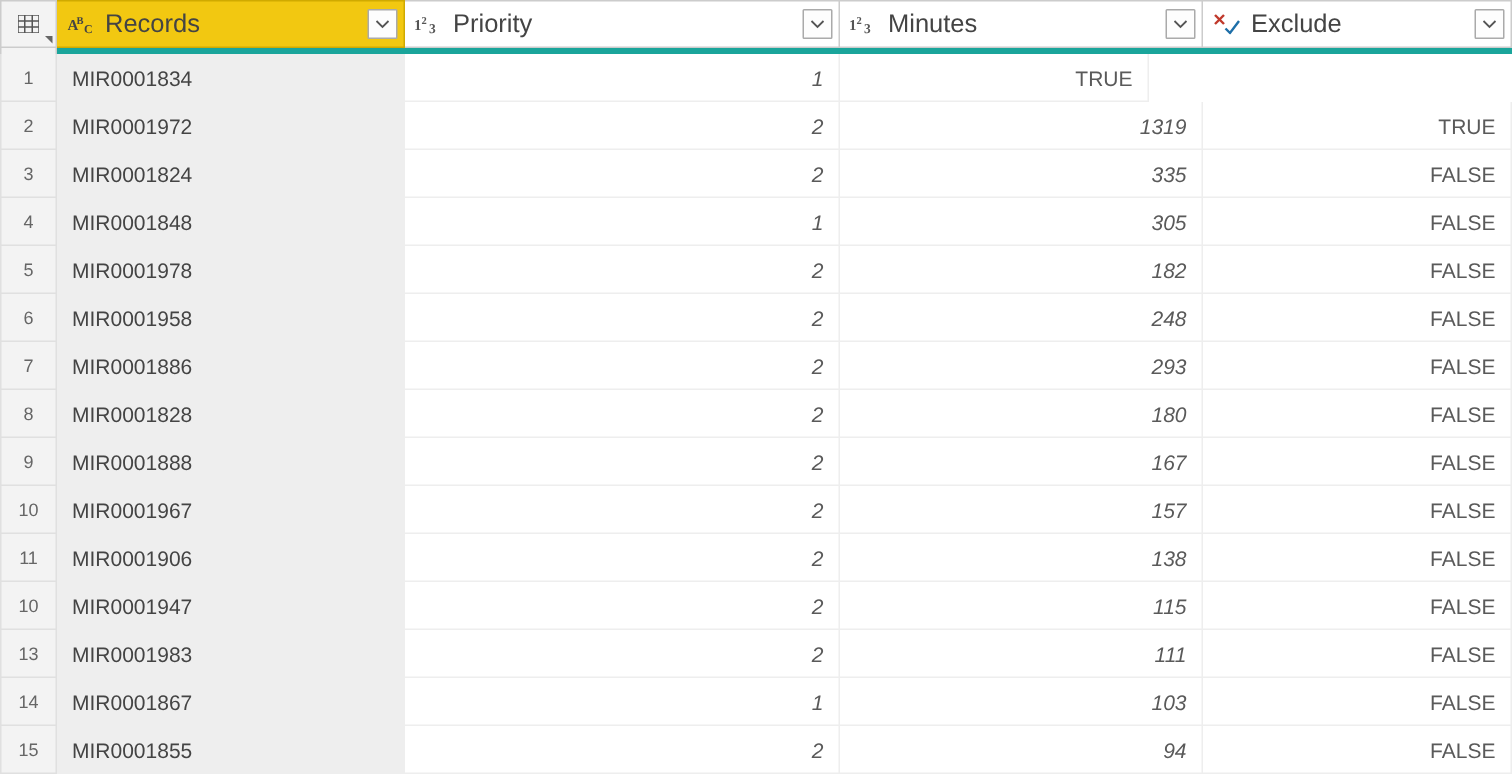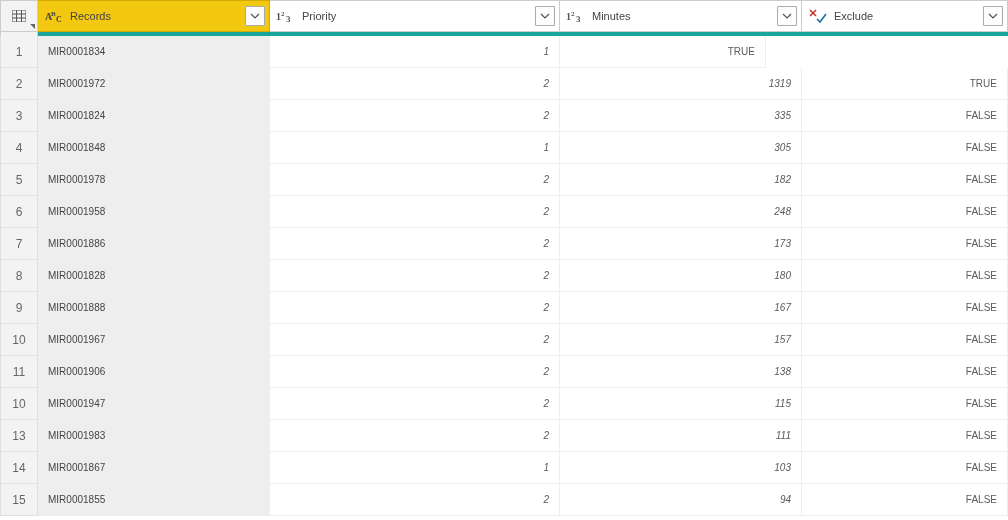--- a/index.html
+++ b/index.html
@@ -59,21 +59,21 @@
     align-items: center;
     justify-content: center;
     color: #2c6e3f;
     font-size: 11px;
     font-weight: 600;
   }
   .col-title {
     flex: 1;
     padding-left: 6px;
     color: #444;
-    font-size: 11px;
+    font-size: 17px;
   }
   .filter-btn {
     width: 20px; height: 20px;
     border: 1px solid #aaa;
     background: #fdfdfd;
     margin-right: 4px;
     display: flex;
     align-items: center;
     justify-content: center;
     border-radius: 1px;
@@ -100,21 +100,21 @@
     justify-content: center;
     color: #666;
     font-size: 12px;
   }
   .data-cell {
     border-bottom: 1px solid #eee;
     border-right: 1px solid #eee;
     display: flex;
     align-items: center;
     padding: 0 10px;
-    font-size: 10px;
+    font-size: 14px;
   }
   .col-records {
     background: #eeeeee;
     color: #444;
     font-style: normal;
   }
   .col-num {
     justify-content: flex-end;
     color: #5a5a5a;
     font-style: italic;
@@ -260,21 +260,21 @@
         <div class="rownum-cell">6</div>
         <div class="data-cell col-records w-records">MIR0001958</div>
         <div class="data-cell col-num w-priority">2</div>
         <div class="data-cell col-num w-minutes">248</div>
         <div class="data-cell col-bool w-exclude">FALSE</div>
       </div>
       <div class="data-row">
         <div class="rownum-cell">7</div>
         <div class="data-cell col-records w-records">MIR0001886</div>
         <div class="data-cell col-num w-priority">2</div>
-        <div class="data-cell col-num w-minutes">173</div>
+        <div class="data-cell col-num w-minutes">293</div>
         <div class="data-cell col-bool w-exclude">FALSE</div>
       </div>
       <div class="data-row">
         <div class="rownum-cell">8</div>
         <div class="data-cell col-records w-records">MIR0001828</div>
         <div class="data-cell col-num w-priority">2</div>
         <div class="data-cell col-num w-minutes">180</div>
         <div class="data-cell col-bool w-exclude">FALSE</div>
       </div>
       <div class="data-row">

